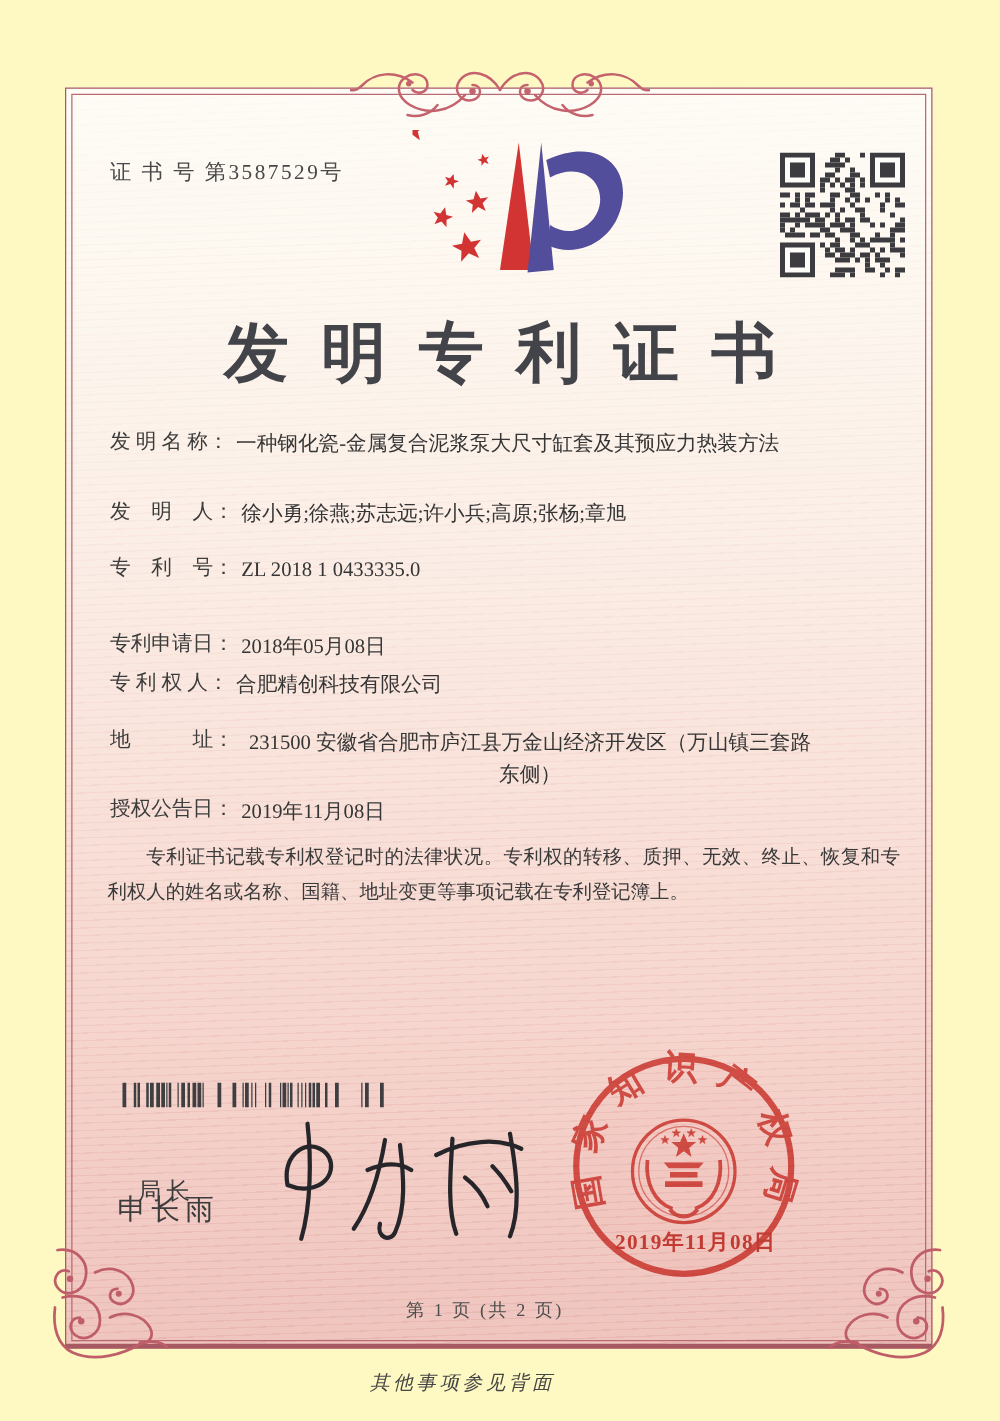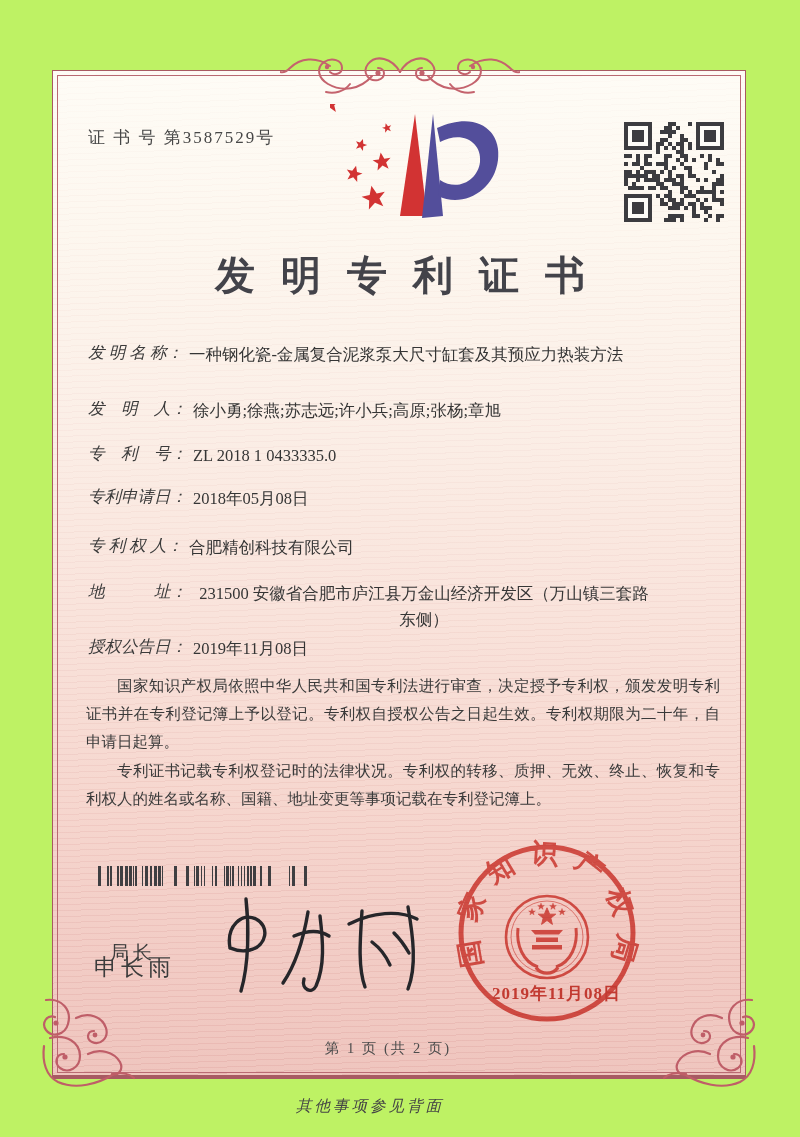--- a/index.html
+++ b/index.html
@@ -1,18 +1,18 @@
 <!DOCTYPE html>
 <html><head>
 <meta charset="utf-8">
 <style>
   * { margin:0; padding:0; box-sizing:border-box; }
   html,body { width:800px; height:1137px; background:#ffffff; overflow:hidden;
     font-family:"Liberation Serif","DejaVu Serif",serif; }
-  .page { position:relative; width:800px; height:1137px; background:#bef264; }
+  .page { position:relative; width:800px; height:1137px; background:#fef9c3; }
 
   
   .tint {
     position:absolute; left:52px; top:70px; width:694px; height:1009px;
     background:linear-gradient(180deg,#fefcf6 0%,#fdf7ef 16%,#fbeee6 36%,
       #f9e3db 54%,#f6d7cf 72%,#f2ccc5 88%,#efc5be 100%);
   }
   .waves {
     position:absolute; left:52px; top:70px; width:694px; height:1009px;
     background:repeating-linear-gradient(178deg,
@@ -28,29 +28,29 @@
   }
   .frame-inner {
     position:absolute; left:57px; top:75px; width:684px; height:998px;
     border:1px solid #b96a72;
   }
 
   
   .cert-no { position:absolute; left:88px; top:126px; font-size:17px;
     letter-spacing:2px; color:#474747; }
   .title { position:absolute; left:0; top:248px; width:100%; text-align:center;
-    font-size:40px; font-weight:700; color:#43434a; letter-spacing:26px;
+    font-size:52px; font-weight:700; color:#43434a; letter-spacing:26px;
     padding-left:26px; }
 
   .fields { position:absolute; left:88px; top:342px; width:636px;
     font-size:16.5px; color:#353535; }
   .frow { display:flex; align-items:flex-start; position:absolute; left:0; width:636px; }
-  .label { white-space:pre; flex:0 0 auto; color:#3b3b3b;font-style:italic; }
+  .label { white-space:pre; flex:0 0 auto; color:#3b3b3b; }
   .value { margin-left:6px; line-height:1.55;text-align:center; }
-  .r1{top:0px}.r2{top:56px}.r3{top:101px}.r4{top:144px}.r5{top:193px}
+  .r1{top:0px}.r2{top:56px}.r3{top:101px}.r4{top:162px}.r5{top:193px}
   .r6{top:239px}.r7{top:294px}
   .narrow .value{ max-width:462px; }
   .grant-no-group { position:absolute; left:316px; top:0; display:flex; }
 
   .legal { position:absolute; left:86px; top:672px; width:634px;
     font-size:15.5px; line-height:1.82; color:#3a3a3a; text-align:justify; }
   .legal p { text-indent:2em; }
 
   .barcode { position:absolute; left:96px; top:866px; }
 
@@ -371,21 +371,20 @@
       <span class="label">地　　　址：</span>
       <span class="value">231500 安徽省合肥市庐江县万金山经济开发区（万山镇三套路东侧）</span>
     </div>
     <div class="frow r7">
       <span class="label">授权公告日：</span>
       <span class="value">2019年11月08日</span>
     </div>
   </div>
 
   <div class="legal">
-    <p>国家知识产权局依照中华人民共和国专利法进行审查，决定授予专利权，颁发发明专利证书并在专利登记簿上予以登记。专利权自授权公告之日起生效。专利权期限为二十年，自申请日起算。</p>
     <p>专利证书记载专利权登记时的法律状况。专利权的转移、质押、无效、终止、恢复和专利权人的姓名或名称、国籍、地址变更等事项记载在专利登记簿上。</p>
   </div>
 
   <svg id="barcode-svg" class="barcode" width="214" height="20" viewBox="0 0 214 20">
       <rect x="2" y="0" width="3" height="20" fill="#3f3f42"></rect>
       <rect x="11" y="0" width="2" height="20" fill="#3f3f42"></rect>
       <rect x="14" y="0" width="2" height="20" fill="#3f3f42"></rect>
       <rect x="21" y="0" width="2" height="20" fill="#3f3f42"></rect>
       <rect x="24" y="0" width="3" height="20" fill="#3f3f42"></rect>
       <rect x="29" y="0" width="3" height="20" fill="#3f3f42"></rect>

